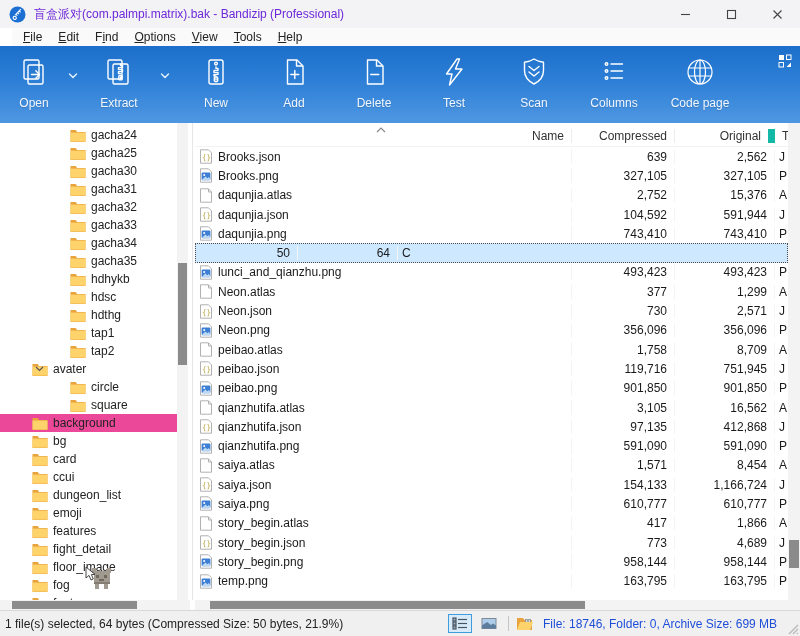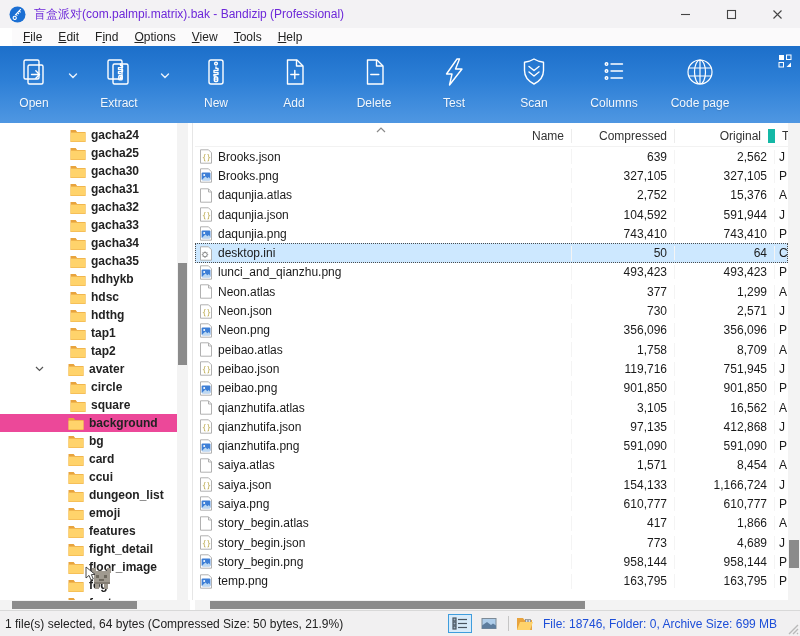--- a/index.html
+++ b/index.html
@@ -28,23 +28,23 @@
   .tb-drop { display:flex; align-items:center; justify-content:center; height:44px; }
   .tb-drop .icn { width:14px; height:14px; }
   .icn svg { width:100%; height:100%; display:block; }
   .tb-layout { position:absolute; right:8px; top:8px; width:14px; height:14px; }
 
   
   .mainarea { position:absolute; left:0; top:123px; width:800px; height:477px; background:#fff; }
   .pane-divider { position:absolute; left:192px; top:0; width:1px; height:477px; background:#e6e6e6; }
 
   
-  .sidebar { position:absolute; left:0; top:0; width:177px; height:477px; overflow:hidden;font-weight:bold; }
+  .sidebar { position:absolute; left:0; top:0; width:177px; height:477px; overflow:hidden; }
   .tree-item { position:relative; height:18px; display:flex; align-items:center; white-space:nowrap; }
-  .tree-item.lvl1 { padding-left:68px; }
+  .tree-item.lvl1 { padding-left:32px; }
   .tree-item.lvl2 { padding-left:70px; }
   .tree-item.selected { background:#ec4899; }
   .tree-expander { position:absolute; left:34px; top:3px; width:11px; height:11px; }
   .tree-expander svg { width:11px; height:11px; stroke:#555; stroke-width:1.2; fill:none; }
   .tree-folder { width:16px; height:13px; margin-right:5px; flex:0 0 auto; }
   .tree-label { color:#222; }
 
   .v-scroll { position:absolute; top:0; width:11px; height:477px; background:#f3f3f3; }
   .v-scroll.side { left:177px; }
   .v-scroll.list { left:788px; width:12px; }
@@ -556,32 +556,20 @@
                   <path d="M3.2 11.4 L6.4 8.4 L8.4 10.2 L9.8 9 L11 10.4 V12.2 H3.2 Z" fill="#bcd8f2"></path>
                 </svg>
               </span>
               <span>daqunjia.png</span>
             </div>
             <div class="cell c-comp">743,410</div>
             <div class="cell c-orig">743,410</div>
             <div class="cell c-type">P</div>
           </div>
           <div class="fl-row selected">
-            <div class="cell c-name">
-              <span class="file-icon">
-                <svg viewBox="0 0 14 15">
-                  <path d="M1.5 .8 h8 l3 3 v10.4 h-11 z" fill="#fff" stroke="#a8a8a8" stroke-width="0.9"></path>
-                  <g stroke="#8a8a8a" stroke-width="1" fill="none">
-                    <circle cx="6" cy="8.6" r="2.2"></circle>
-                    <path d="M6 5.4 v1 M6 10.8 v1 M2.8 8.6 h1 M8.2 8.6 h1 M3.8 6.4 l.7 .7 M7.5 10.1 l.7 .7 M8.2 6.4 l-.7 .7 M4.5 10.1 l-.7 .7"></path>
-                  </g>
-                </svg>
-              </span>
-              <span>desktop.ini</span>
-            </div>
             <div class="cell c-comp">50</div>
             <div class="cell c-orig">64</div>
             <div class="cell c-type">C</div>
           </div>
           <div class="fl-row">
             <div class="cell c-name">
               <span class="file-icon">
                 <svg viewBox="0 0 14 15">
                   <path d="M1.5 .8 h8 l3 3 v10.4 h-11 z" fill="#fff" stroke="#a8a8a8" stroke-width="0.9"></path>
                   <rect x="2.6" y="4.6" width="8.8" height="7.6" rx="1" fill="#3e7fd6"></rect>

